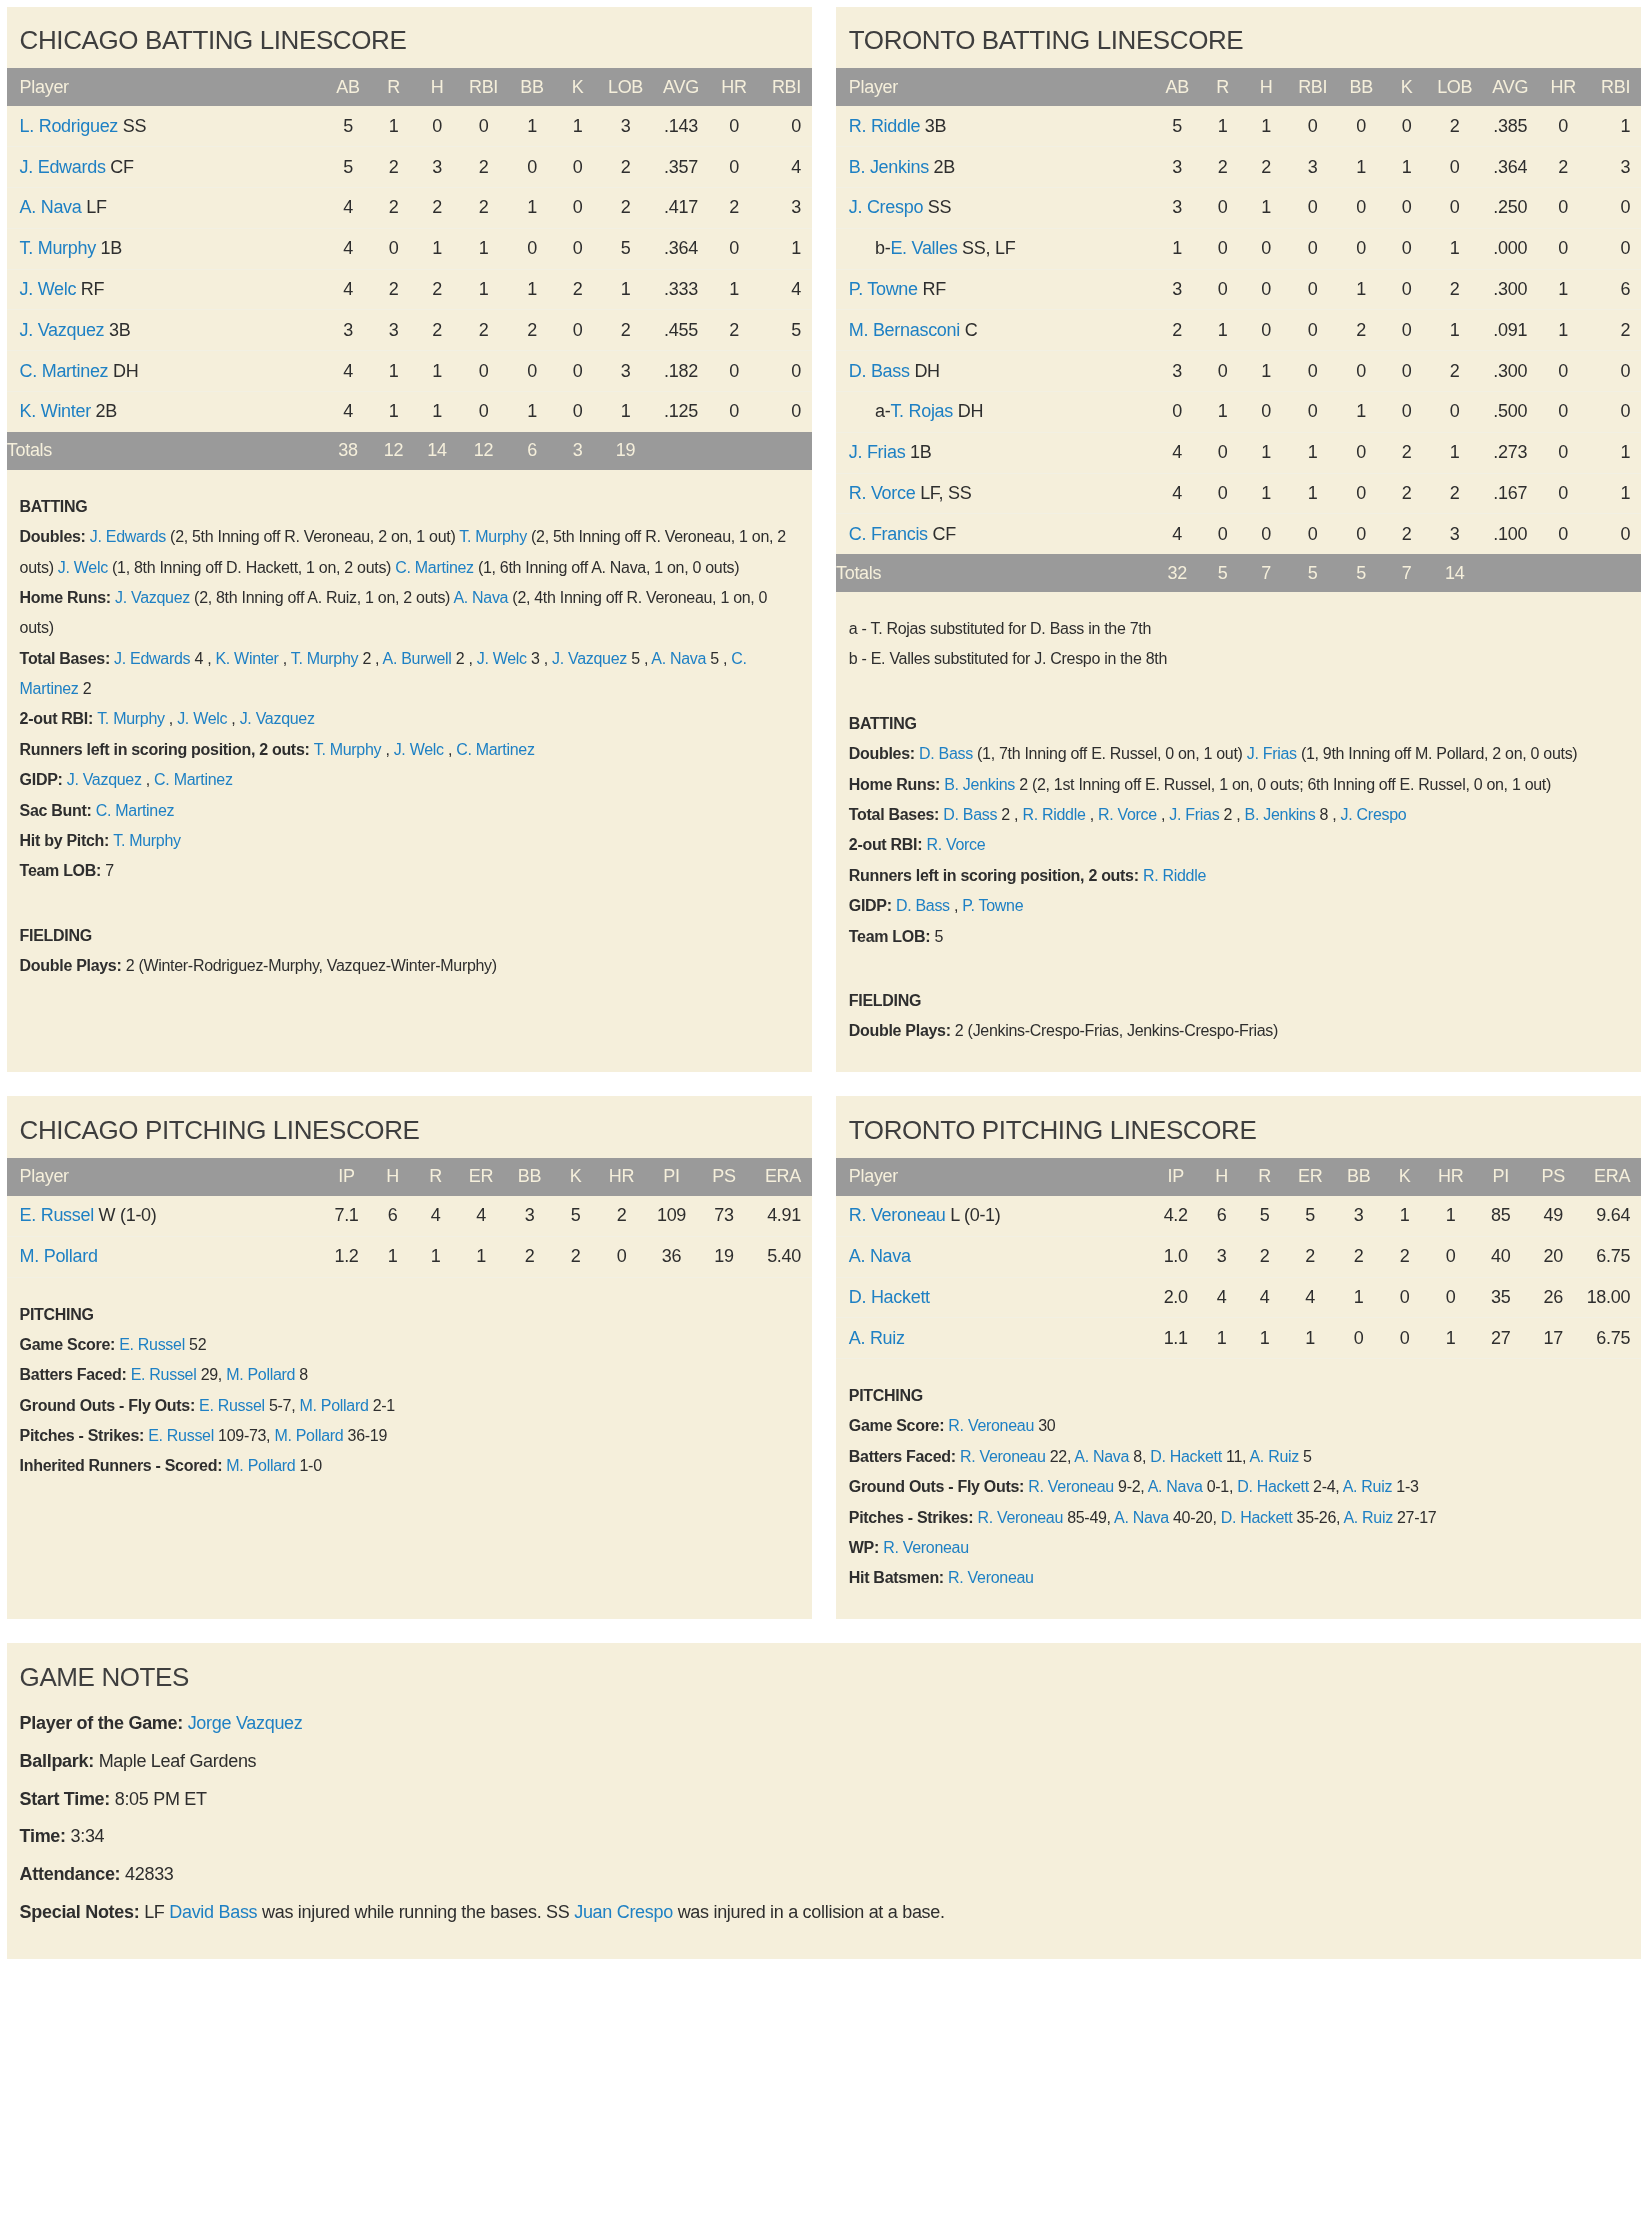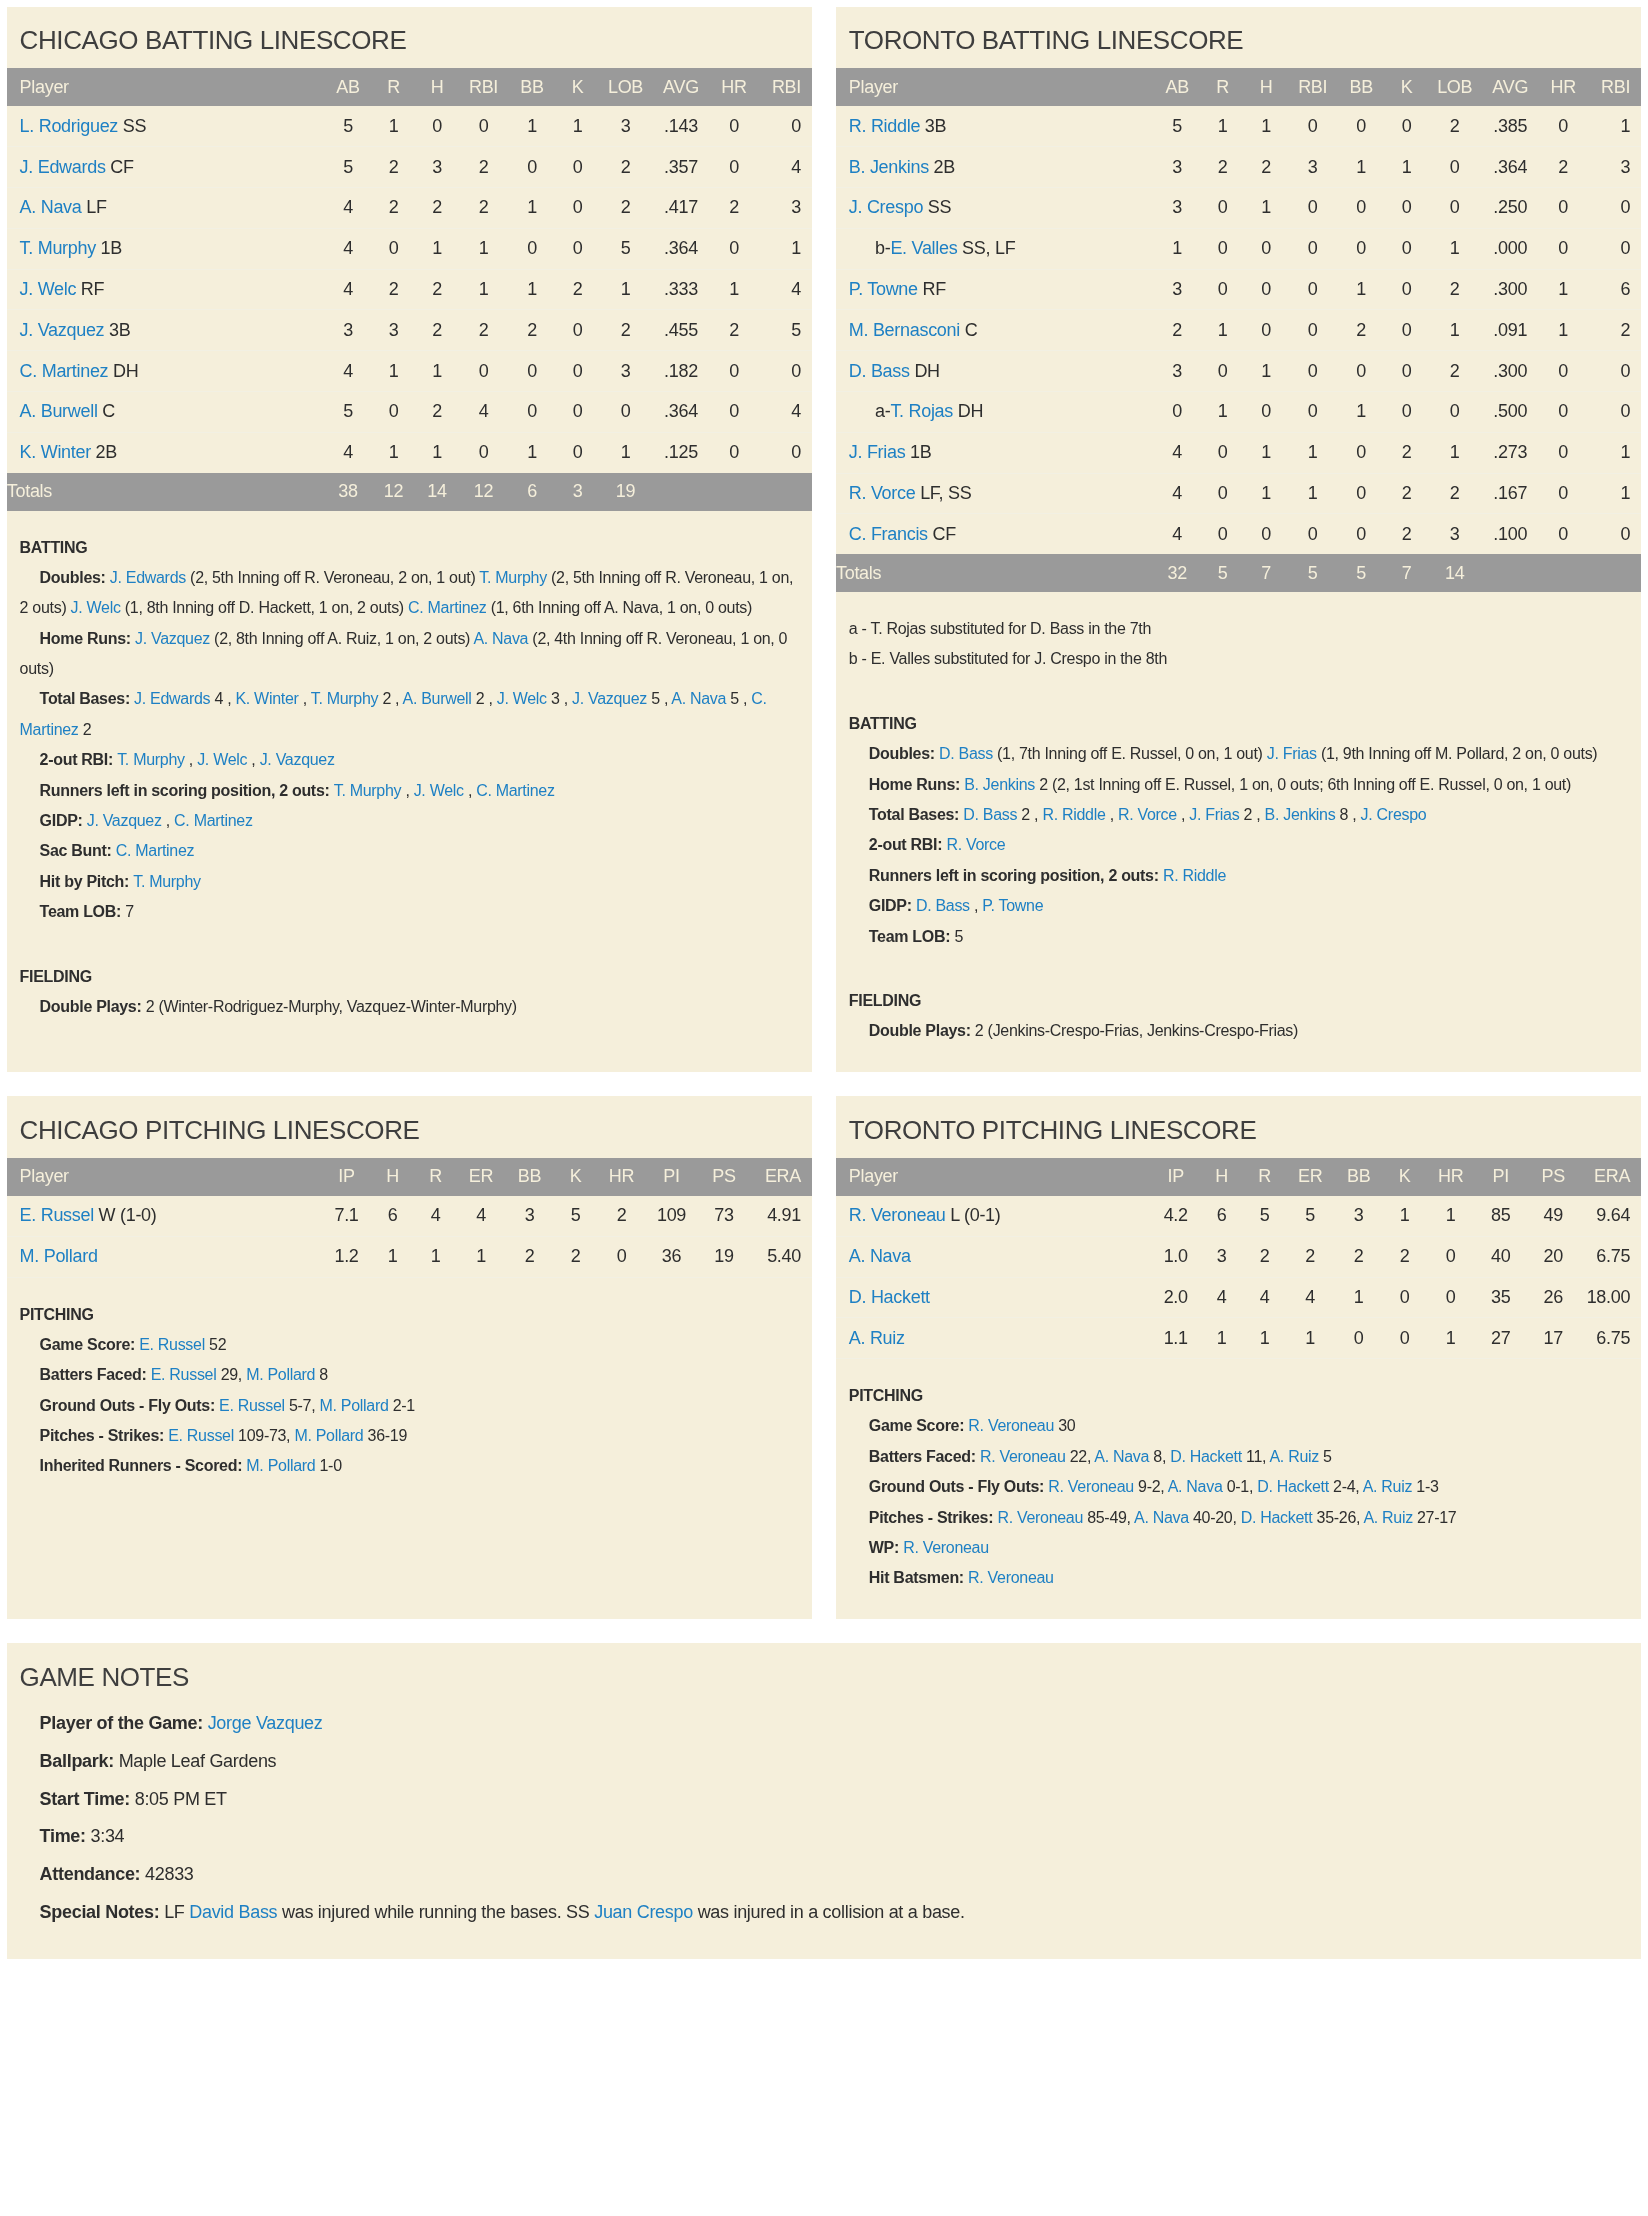--- a/index.html
+++ b/index.html
@@ -26,21 +26,21 @@
   table.pitching tbody tr.last td{border-bottom:1.7px solid #f2f0e3;}
   tr.totals td{background:#9a9a9a;color:#f5efdb;border-top:none;padding:8.5px 0;}
   td.indent{padding-left:39px;}
   .plink{color:#1e80c4;cursor:pointer;}
   table th:last-child,table td:last-child{text-align:right;padding-right:11px;}
   tr.totals td:last-child{text-align:center;}
   .notes{margin:22px 12.8px 25.5px 12.8px;font-size:16px;line-height:1.9;}
   .nsection{font-weight:700;}
   .nline{}
   .ngap{height:34px;}
-  .nlabel{font-weight:700;margin-left:20px;}
+  .nlabel{font-weight:700;}
   .gn-lines{margin:8.5px 12.8px 3.4px 12.8px;font-size:18px;line-height:2.1;}
 </style>
 </head>
 <body>
 
 <div class="grid">
 
   <section class="panel">
     <h2 class="title">CHICAGO BATTING LINESCORE</h2>
     <div class="tablewrap">
@@ -157,33 +157,20 @@
               <td>4</td>
               <td>1</td>
               <td>1</td>
               <td>0</td>
               <td>0</td>
               <td>0</td>
               <td>3</td>
               <td>.182</td>
               <td>0</td>
               <td>0</td>
-            </tr>
-            <tr>
-              <td class="pcol"><span class="plink">A. Burwell</span><span> C</span></td>
-              <td>5</td>
-              <td>0</td>
-              <td>2</td>
-              <td>4</td>
-              <td>0</td>
-              <td>0</td>
-              <td>0</td>
-              <td>.364</td>
-              <td>0</td>
-              <td>4</td>
             </tr>
             <tr>
               <td class="pcol"><span class="plink">K. Winter</span><span> 2B</span></td>
               <td>4</td>
               <td>1</td>
               <td>1</td>
               <td>0</td>
               <td>1</td>
               <td>0</td>
               <td>1</td>

